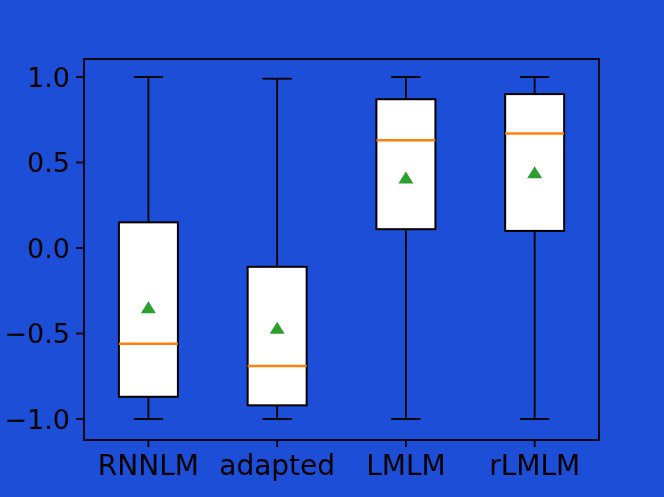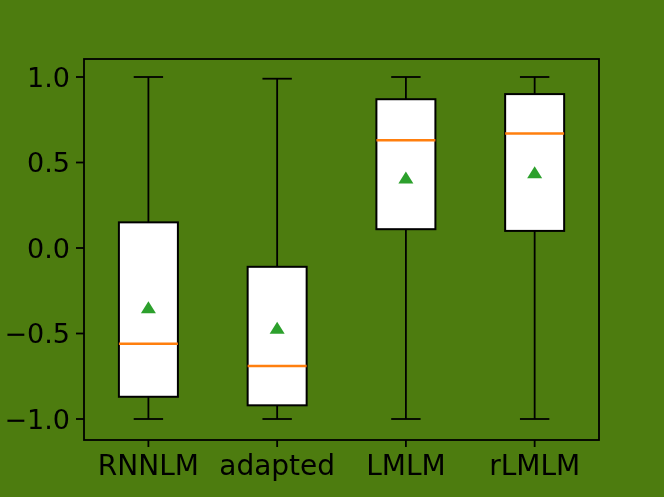--- a/index.html
+++ b/index.html
@@ -5,21 +5,21 @@
   html, body {
     margin: 0;
     padding: 0;
     background: #ffffff;
     font-family: "DejaVu Sans", "Liberation Sans", sans-serif;
   }
   .figure {
     position: relative;
     width: 664px;
     height: 497px;
-    background: #4d7c0f;
+    background: #1d4ed8;
     overflow: hidden;
   }
   svg text {
     font-family: "DejaVu Sans", "Liberation Sans", sans-serif;
     fill: #000000;
   }
   .ytick-label { font-size: 27px; }
   .xtick-label { font-size: 28px; }
 </style>
 </head>

